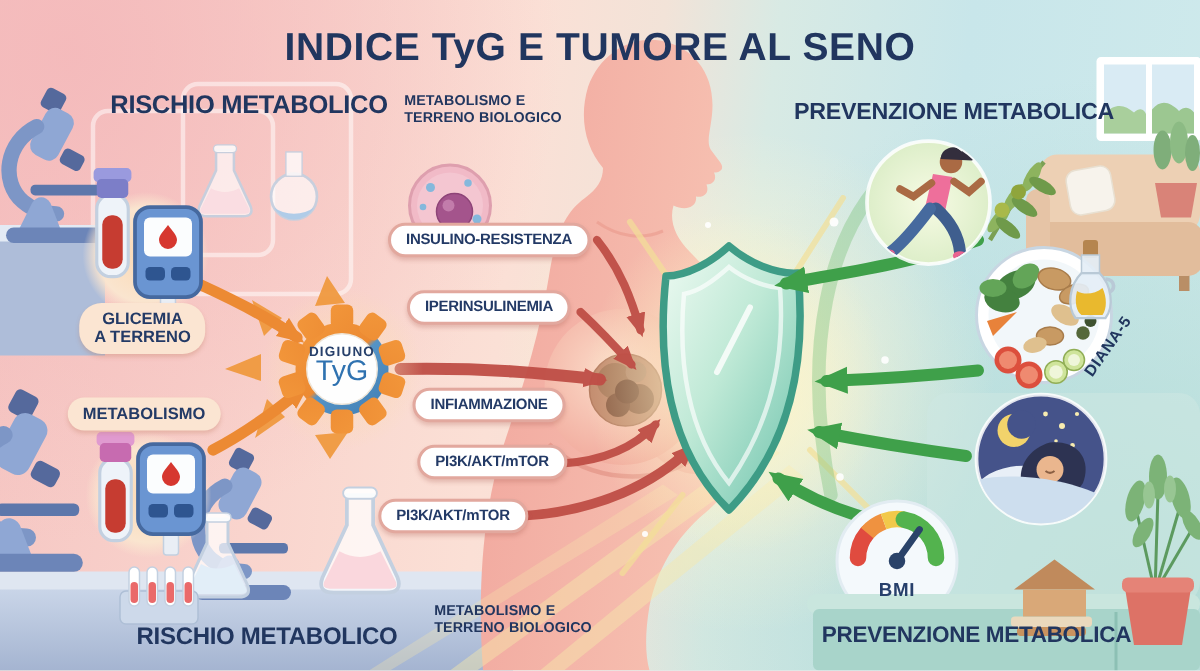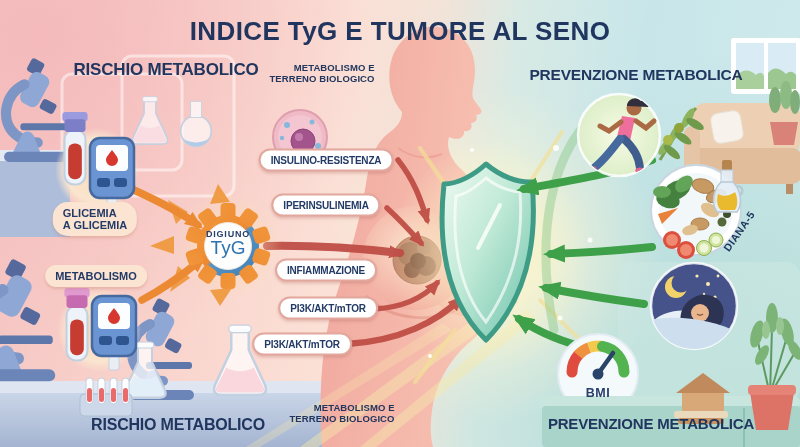--- a/index.html
+++ b/index.html
@@ -4,33 +4,33 @@
 <style>
   *{margin:0;padding:0;box-sizing:border-box}
   html,body{background:#e8e8e8}
   body{font-family:"Liberation Sans",sans-serif}
   .stage{position:relative;width:800px;height:447px;overflow:hidden;
     background:
       radial-gradient(circle at 62% 57%, rgba(253,246,213,.95) 0%, rgba(253,246,213,0) 30%),
       radial-gradient(circle at 6% 8%, rgba(244,184,186,.85) 0%, rgba(244,184,186,0) 38%),
       radial-gradient(circle at 94% 92%, rgba(168,214,205,.75) 0%, rgba(168,214,205,0) 42%),
       linear-gradient(97deg,#f5c5c2 0%,#f9d4cd 24%,#fbe0d6 42%,#f2e3d8 52%,#d8eae4 61%,#c8e6ea 76%,#cfeaec 100%);}
-  .t{position:absolute;color:#21365f;font-weight:700;white-space:nowrap;transform:translateX(-50%);text-align:right}
+  .t{position:absolute;color:#21365f;font-weight:700;white-space:nowrap;transform:translateX(-50%);text-align:left}
   .big{font-size:26px;letter-spacing:.4px;font-weight:800}
   .hdr{font-size:17px;letter-spacing:-.2px}
   .hdr2{font-size:15.5px;letter-spacing:-.2px}
   .ftr{font-size:16px;letter-spacing:-.2px}
   .ftr2{font-size:15px;letter-spacing:-.2px}
   .note{font-size:9.5px;line-height:11px;letter-spacing:.1px}
   .note span{display:block}
   .pill{position:absolute;transform:translate(-50%,-50%);background:#ffffff;border:2px solid #e2a89e;border-radius:16px;
     padding:4px 10px;font-size:10px;font-weight:700;color:#233a66;white-space:nowrap;letter-spacing:-.2px;
     box-shadow:0 2px 3px rgba(170,90,80,.28)}
   .tag{position:absolute;transform:translate(-50%,-50%);background:#fbe5d2;border-radius:15px;padding:5px 10px;
-    font-size:11px;font-weight:700;color:#233a66;text-align:left;line-height:12px;white-space:nowrap;
+    font-size:11px;font-weight:700;color:#233a66;text-align:center;line-height:12px;white-space:nowrap;
     box-shadow:0 2px 3px rgba(190,120,90,.3)}
   .tag span{display:block}
   .gear-l1{font-size:9px;letter-spacing:.8px;color:#27406b}
   .gear-l2{font-size:19px;color:#2f72b0;font-weight:400}
   .bmi{font-size:12.5px;color:#27406b;letter-spacing:.5px}
   .diana{position:absolute;transform:translate(-50%,-50%) rotate(-55deg);font-size:10.5px;font-weight:700;color:#21365f;letter-spacing:.5px}
   svg.scene{position:absolute;inset:0}
 </style>
 </head>
 <body>
@@ -459,21 +459,21 @@
 <div class="t hdr" style="left:166px;top:60px">RISCHIO METABOLICO</div>
 <div class="t hdr2" style="left:636px;top:66px">PREVENZIONE METABOLICA</div>
 
 <div class="t note" style="left:322px;top:62px">
   <span>METABOLISMO E</span>
   <span>TERRENO BIOLOGICO</span>
 </div>
 
 <div class="tag" style="left:95px;top:219px">
   <span>GLICEMIA</span>
-  <span>A GLICEMIA</span>
+  <span>A TERRENO</span>
 </div>
 <div class="tag" style="left:96px;top:276px">
   <span>METABOLISMO</span>
 </div>
 
 <div class="pill" style="left:326px;top:160px">INSULINO-RESISTENZA</div>
 <div class="pill" style="left:326px;top:205px">IPERINSULINEMIA</div>
 <div class="pill" style="left:326px;top:270px">INFIAMMAZIONE</div>
 <div class="pill" style="left:328px;top:308px">PI3K/AKT/mTOR</div>
 <div class="pill" style="left:302px;top:344px">PI3K/AKT/mTOR</div>

